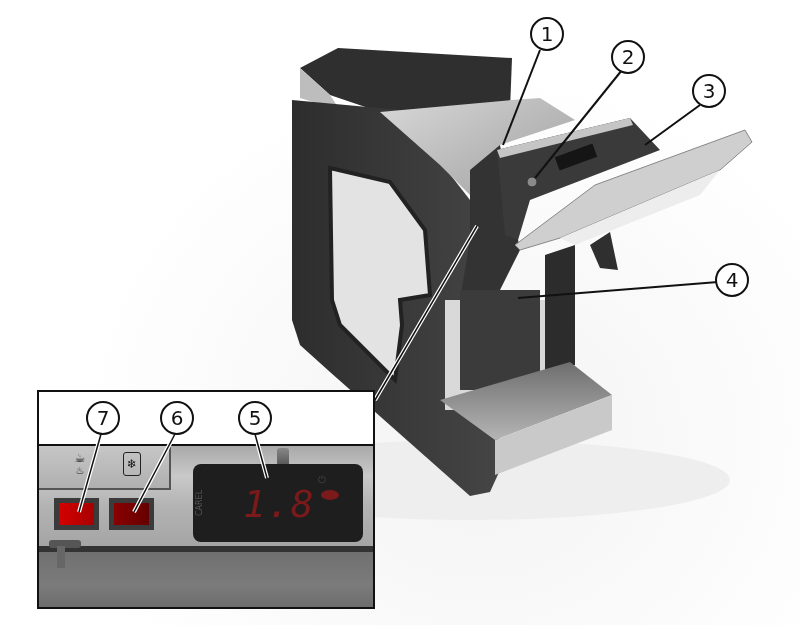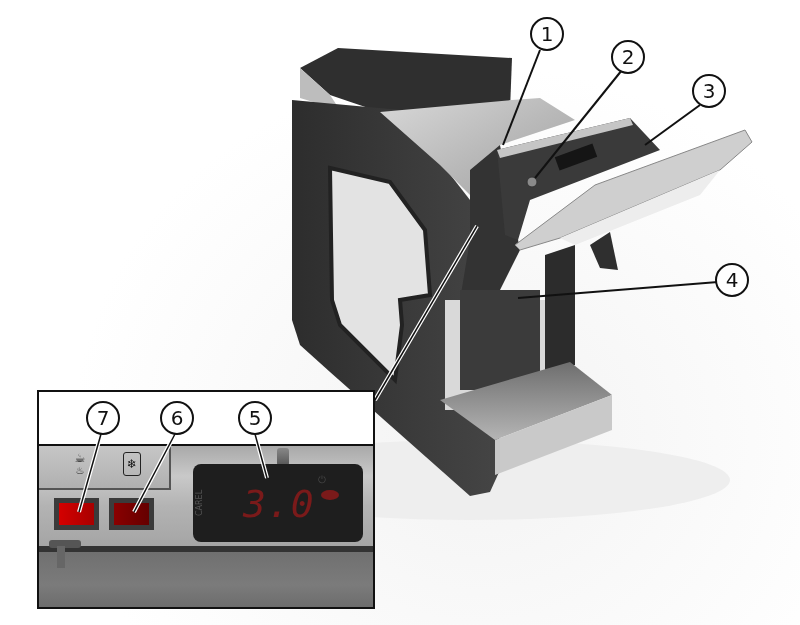--- a/index.html
+++ b/index.html
@@ -107,21 +107,21 @@
       <div class="switch" style="left:15px;top:52px;">
         <div class="face" style="background:linear-gradient(90deg,#d40000,#a80000);"></div>
       </div>
       <div class="switch" style="left:70px;top:52px;">
         <div class="face" style="background:linear-gradient(90deg,#8a0000,#650000);"></div>
       </div>
 
       <div class="knob"></div>
       <div class="display">
         <div class="display-brand" style="top:52px;">CAREL</div>
-        <div class="display-reading">3.0</div>
+        <div class="display-reading">1.8</div>
         <div style="position:absolute;left:128px;top:26px;width:18px;height:10px;border-radius:50%;background:#7a1a1a;"></div>
         <div style="position:absolute;left:125px;top:10px;color:#444;font-size:10px;">⏻</div>
       </div>
     </div>
 
     <div class="lower">
       <div class="rail"></div>
       <div class="hook"></div>
       <div class="hookstem"></div>
     </div>

